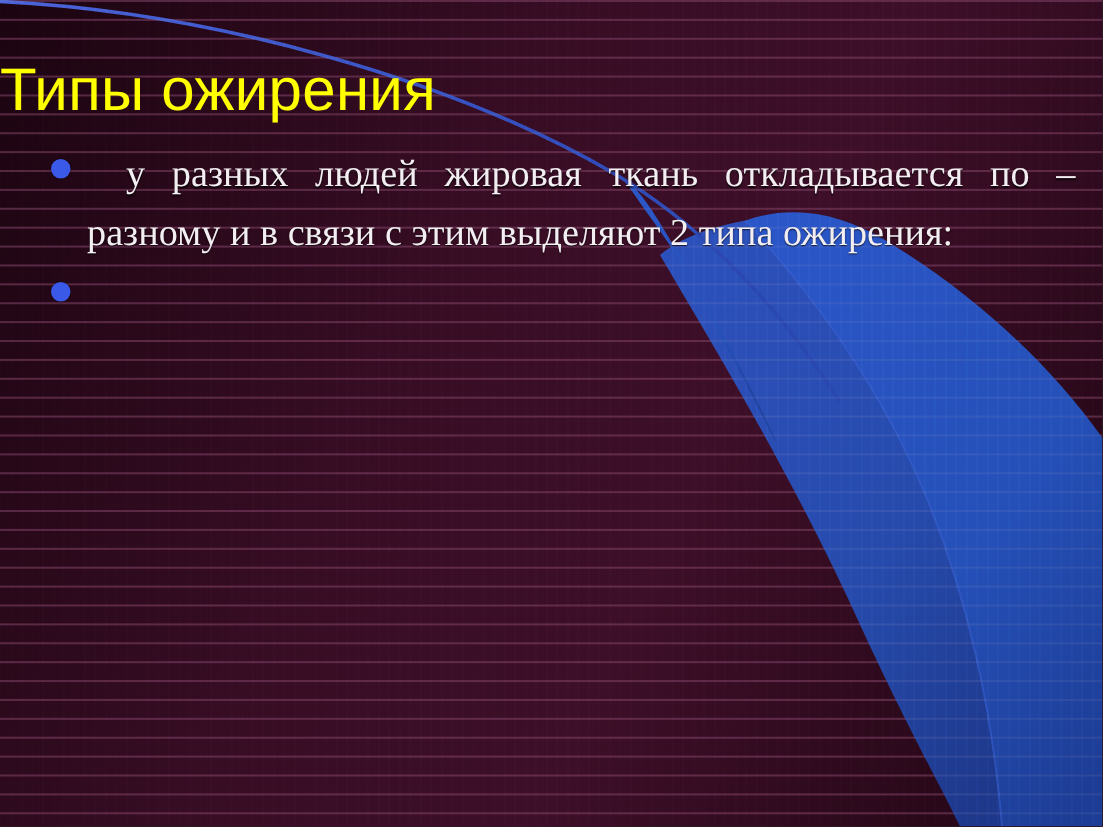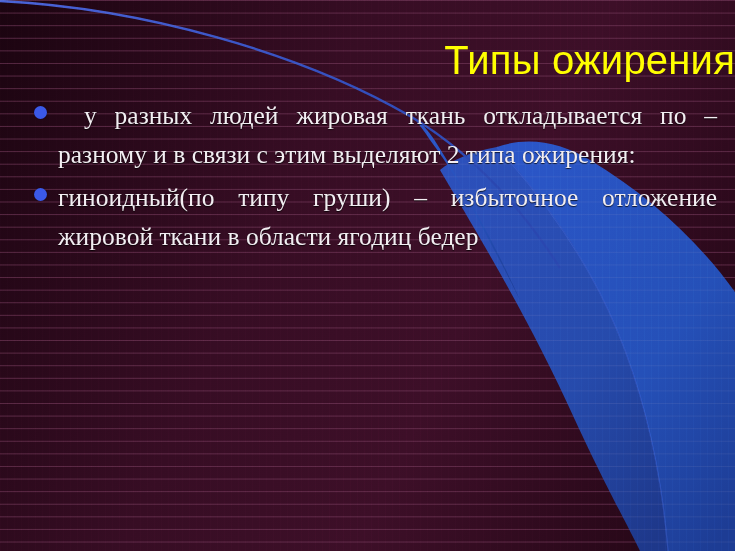--- a/index.html
+++ b/index.html
@@ -70,21 +70,21 @@
     z-index: 5;
     width: 735px;
     height: 551px;
   }
 
   .slide-title {
     position: absolute;
     left: 0;
     top: 36px;
     width: 735px;
-    text-align: right;
+    text-align: left;
     font-family: "Liberation Sans", sans-serif;
     font-size: 40px;
     line-height: 48px;
     font-weight: 400;
     color: #ffff00;
     letter-spacing: 0.2px;
     white-space: nowrap;
   }
 
   .body-list {
@@ -202,18 +202,17 @@
     <ul class="body-list">
 
       <li class="bullet-item lead">
         <span class="marker"></span>
         <span class="para-text">у разных людей жировая ткань откладывается по – разному и в связи с этим выделяют 2 типа ожирения:</span>
       </li>
 
 
       <li class="bullet-item">
         <span class="marker"></span>
-        <span class="para-text">гиноидный(по типу груши) – избыточное отложение жировой ткани  в области ягодиц бедер</span>
       </li>
 
     </ul>
   </div>
 </div>
 
 </body></html>

